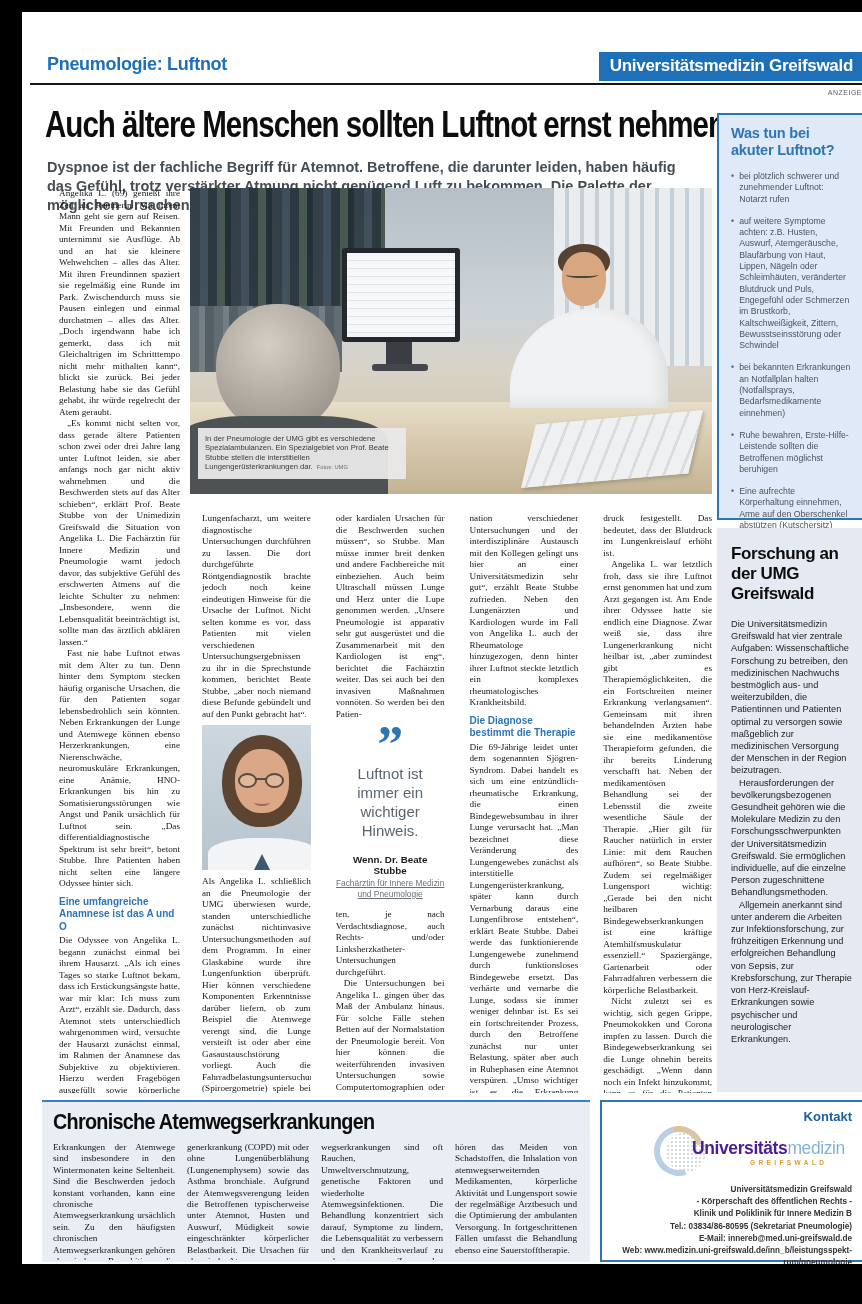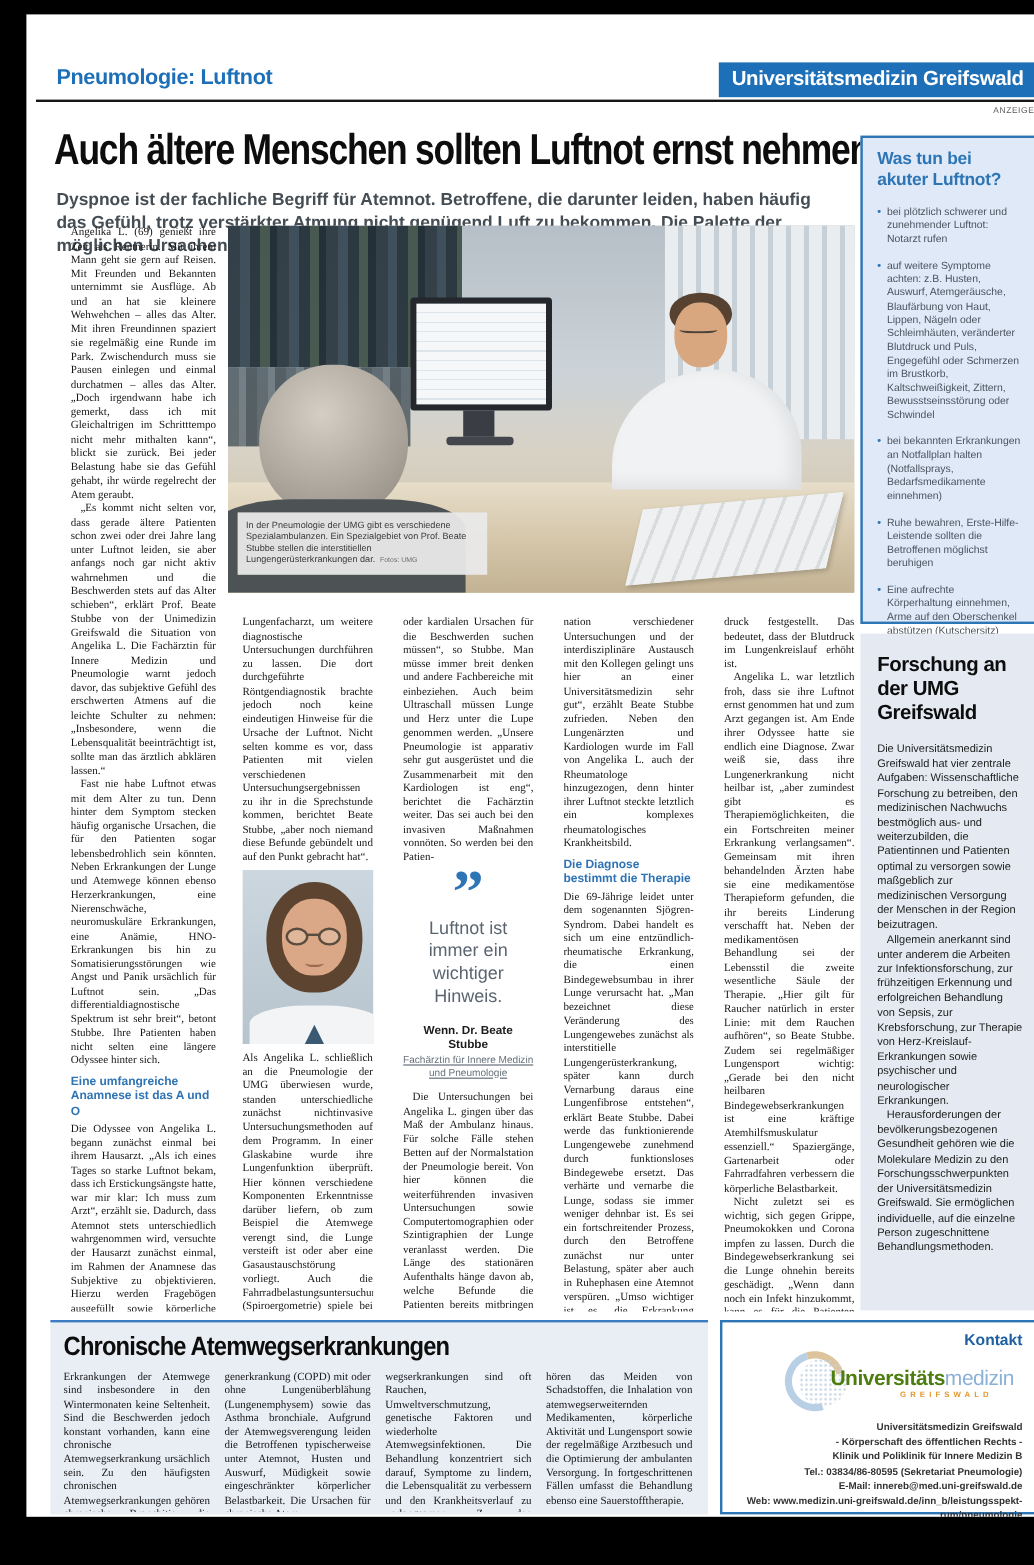--- a/index.html
+++ b/index.html
@@ -79,21 +79,21 @@
   .bottom-title { font-size: 22px; font-weight: bold; color: #0d0d0d; letter-spacing: -0.8px; white-space: nowrap; transform: scaleX(0.9); transform-origin: left top; margin-bottom: 7px; }
   .bcols { display: flex; gap: 12px; }
   .bcol { width: 122px; overflow: hidden; height: 118px; font-family: "Liberation Serif", serif; font-size: 9.2px; line-height: 11.4px; color: #161616; text-align: justify; hyphens: auto; -webkit-hyphens: auto; }
   
   .contact-box { position: absolute; left: 578px; top: 1088px; width: 264px; height: 162px; border: 2px solid #2e75b6; background: #fff; padding: 7px 10px; text-align: right; }
   .contact-title { font-size: 13px; font-weight: bold; color: #1d5fa0; }
   .logo-row { position: relative; height: 56px; margin: 0 0 4px 28px; }
   .swoosh { position: absolute; left: 14px; top: 2px; width: 50px; height: 50px; border-radius: 50%; border: 6px solid transparent; border-left-color: #b9cfe6; border-bottom-color: #b9cfe6; border-top-color: #ddc49c; transform: rotate(28deg); }
   .swoosh-dots { position: absolute; left: 26px; top: 8px; width: 40px; height: 40px; border-radius: 50%; background-image: radial-gradient(#c4d2e0 1px, transparent 1.2px); background-size: 4px 4px; opacity: 0.8; }
   .logo-text { position: absolute; left: 52px; top: 14px; white-space: nowrap; }
-  .logo-a { font-size: 17.5px; font-weight: bold; color: #4d7c0f; letter-spacing: -0.4px; }
+  .logo-a { font-size: 17.5px; font-weight: bold; color: #4c1d95; letter-spacing: -0.4px; }
   .logo-b { font-size: 17.5px; font-weight: normal; color: #8ab0d8; letter-spacing: -0.4px; }
   .logo-city { position: absolute; left: 110px; top: 35px; font-size: 6.5px; font-weight: bold; color: #e2992f; letter-spacing: 3.4px; }
   .contact-lines div { font-size: 8.2px; font-weight: bold; color: #333; line-height: 12.2px; }
 </style>
 </head>
 <body>
 
 <div class="page">
 
   <div class="kicker">Pneumologie: Luftnot</div>
@@ -150,20 +150,21 @@
     </div>
 
     <div class="acol">
       <p>oder kardialen Ursachen für die Beschwerden suchen müssen“, so Stubbe. Man müsse immer breit denken und andere Fachbereiche mit einbeziehen. Auch beim Ultraschall müssen Lunge und Herz unter die Lupe genommen werden. „Unsere Pneumologie ist apparativ sehr gut ausgerüstet und die Zusammenarbeit mit den Kardiologen ist eng“, berichtet die Fachärztin weiter. Das sei auch bei den invasiven Maßnahmen vonnöten. So werden bei den Patien-</p>
       <div class="pullquote">
         <span class="pq-mark">”</span>
         <div class="pq-text">Luftnot ist immer ein wichtiger Hinweis.</div>
         <div class="pq-author">Wenn. Dr. Beate Stubbe</div>
         <div class="pq-role">Fachärztin für Innere Medizin und Pneumologie</div>
       </div>
+      <p>ten, je nach Verdachtsdiagnose, auch Rechts- und/oder Linksherzkatheter-Untersuchungen durchgeführt.</p>
       <p class="ind">Die Untersuchungen bei Angelika L. gingen über das Maß der Ambulanz hinaus. Für solche Fälle stehen Betten auf der Normalstation der Pneumologie bereit. Von hier können die weiterführenden invasiven Untersuchungen sowie Computertomographien oder Szintigraphien der Lunge veranlasst werden. Die Länge des stationären Aufenthalts hänge davon ab, welche Befunde die Patienten bereits mitbringen und welche Fachbereiche bei der Diagnostik mit einbezogen werden müssen. „Die Koordi-</p>
     </div>
 
     <div class="acol">
       <p>nation verschiedener Untersuchungen und der interdisziplinäre Austausch mit den Kollegen gelingt uns hier an einer Universitätsmedizin sehr gut“, erzählt Beate Stubbe zufrieden. Neben den Lungenärzten und Kardiologen wurde im Fall von Angelika L. auch der Rheumatologe hinzugezogen, denn hinter ihrer Luftnot steckte letztlich ein komplexes rheumatologisches Krankheitsbild.</p>
       <h3 class="subhead">Die Diagnose bestimmt die Therapie</h3>
       <p>Die 69-Jährige leidet unter dem sogenannten Sjögren-Syndrom. Dabei handelt es sich um eine entzündlich-rheumatische Erkrankung, die einen Bindegewebsumbau in ihrer Lunge verursacht hat. „Man bezeichnet diese Veränderung des Lungengewebes zunächst als interstitielle Lungengerüsterkrankung, später kann durch Vernarbung daraus eine Lungenfibrose entstehen“, erklärt Beate Stubbe. Dabei werde das funktionierende Lungengewebe zunehmend durch funktionsloses Bindegewebe ersetzt. Das verhärte und vernarbe die Lunge, sodass sie immer weniger dehnbar ist. Es sei ein fortschreitender Prozess, durch den Betroffene zunächst nur unter Belastung, später aber auch in Ruhephasen eine Atemnot verspüren. „Umso wichtiger ist es, die Erkrankung möglichst frühzeitig zu erkennen“, betont Stubbe weiter. Bereits narbig umgebautes Gewebe bleibe dauerhaft bestehen. Bedingt durch die strukturelle Lungenerkrankung wurde bei Angelika L. außerdem ein Lungenhoch-</p>
     </div>
 
     <div class="acol">
@@ -196,22 +197,22 @@
       <li>
           <span class="bullet">•</span>
           <span>Eine aufrechte Körperhaltung einnehmen, Arme auf den Oberschenkel abstützen (Kutschersitz)</span>
         </li>
     </ul>
   </div>
 
   <div class="box-research">
     <h2>Forschung an der UMG Greifswald</h2>
     <p>Die Universitätsmedizin Greifswald hat vier zentrale Aufgaben: Wissenschaftliche Forschung zu betreiben, den medizinischen Nachwuchs bestmöglich aus- und weiterzubilden, die Patientinnen und Patienten optimal zu versorgen sowie maßgeblich zur medizinischen Versorgung der Menschen in der Region beizutragen.</p>
+    <p class="ind">Herausforderungen der bevölkerungsbezogenen Gesundheit gehören wie die Molekulare Medizin zu den Forschungsschwerpunkten der Universitätsmedizin Greifswald. Sie ermöglichen individuelle, auf die einzelne Person zugeschnittene Behandlungsmethoden.</p>
     <p class="ind">Allgemein anerkannt sind unter anderem die Arbeiten zur Infektionsforschung, zur frühzeitigen Erkennung und erfolgreichen Behandlung von Sepsis, zur Krebsforschung, zur Therapie von Herz-Kreislauf-Erkrankungen sowie psychischer und neurologischer Erkrankungen.</p>
-    <p class="ind">Herausforderungen der bevölkerungsbezogenen Gesundheit gehören wie die Molekulare Medizin zu den Forschungsschwerpunkten der Universitätsmedizin Greifswald. Sie ermöglichen individuelle, auf die einzelne Person zugeschnittene Behandlungsmethoden.</p>
   </div>
 
   <div class="bottom-panel">
     <div class="bottom-title">Chronische Atemwegserkrankungen</div>
     <div class="bcols">
       <div class="bcol">Erkrankungen der Atemwege sind insbesondere in den Wintermonaten keine Seltenheit. Sind die Beschwerden jedoch konstant vorhanden, kann eine chronische Atemwegserkrankung ursächlich sein. Zu den häufigsten chronischen Atemwegserkrankungen gehören chronische Bronchitis, die chronisch-obstruktive Lun-</div>
       <div class="bcol">generkrankung (COPD) mit oder ohne Lungenüberblähung (Lungenemphysem) sowie das Asthma bronchiale. Aufgrund der Atemwegsverengung leiden die Betroffenen typischerweise unter Atemnot, Husten und Auswurf, Müdigkeit sowie eingeschränkter körperlicher Belastbarkeit. Die Ursachen für chronische Atem-</div>
       <div class="bcol">wegserkrankungen sind oft Rauchen, Umweltverschmutzung, genetische Faktoren und wiederholte Atemwegsinfektionen. Die Behandlung konzentriert sich darauf, Symptome zu lindern, die Lebensqualität zu verbessern und den Krankheitsverlauf zu verlangsamen. Zu den wichtigsten therapeutischen Maßnahmen ge-</div>
       <div class="bcol">hören das Meiden von Schadstoffen, die Inhalation von atemwegserweiternden Medikamenten, körperliche Aktivität und Lungensport sowie der regelmäßige Arztbesuch und die Optimierung der ambulanten Versorgung. In fortgeschrittenen Fällen umfasst die Behandlung ebenso eine Sauerstofftherapie.</div>
     </div>

